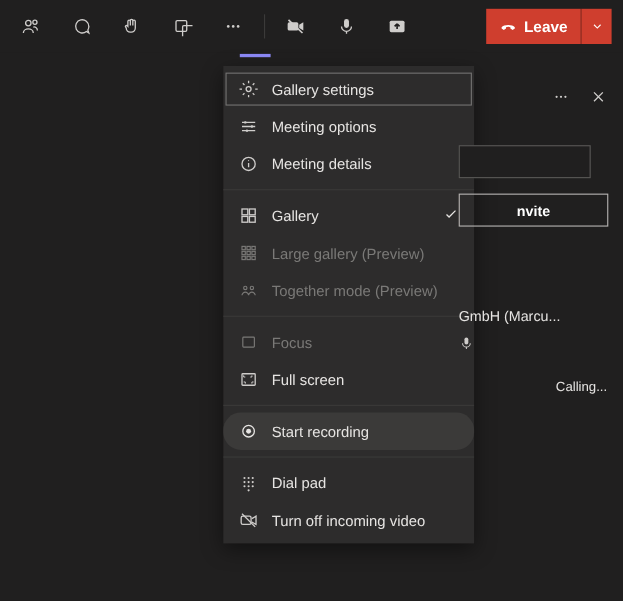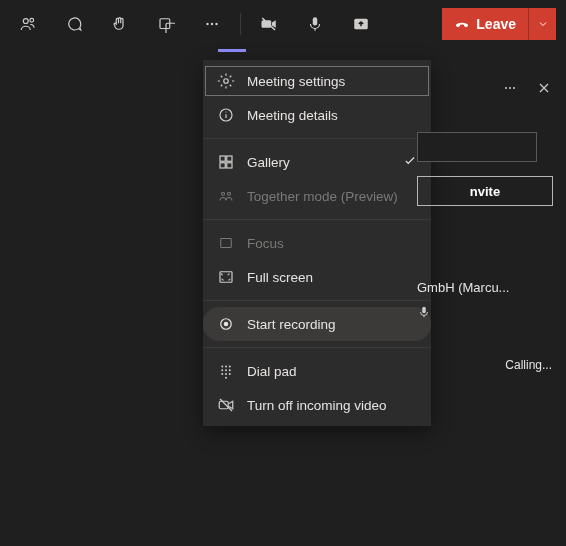--- a/index.html
+++ b/index.html
@@ -106,21 +106,20 @@
     margin-top: 74px;
     color: #e6e4e2;
     font-size: 13px;
     flex-direction: column;
   }
   .calling {
     position: absolute;
     right: 14px; top: 344px;
     font-size: 12px;
     color: #e6e4e2;
-    margin-top: 14px;
   }
 </style>
 </head>
 <body>
 
 <div class="toolbar">
   <div class="tb-btn">
     <svg class="ic" viewBox="0 0 24 24">
         <circle cx="9" cy="8" r="3.3"></circle>
         <path d="M3 20c0-3 3-5 6-5s6 2 6 5"></path>
@@ -191,21 +190,34 @@
 <div class="accent"></div>
 
 <div class="menu">
   <div class="menu-item selected">
     <span class="mic">
         <svg class="ic" viewBox="0 0 24 24">
           <circle cx="12" cy="12" r="3"></circle>
           <path d="M12 2v3m0 14v3M4 12H1m22 0h-3M5 5l2 2m10 10 2 2M19 5l-2 2M7 17l-2 2"></path>
         </svg>
       </span>
-    <span>Meeting settings</span>
+    <span>Gallery settings</span>
+  </div>
+  <div class="menu-item">
+    <span class="mic">
+        <svg class="ic" viewBox="0 0 24 24">
+          <line x1="4" y1="7" x2="20" y2="7"></line>
+          <line x1="4" y1="12" x2="20" y2="12"></line>
+          <line x1="4" y1="17" x2="20" y2="17"></line>
+          <circle cx="8" cy="7" r="1.5" class="ic-fill"></circle>
+          <circle cx="16" cy="12" r="1.5" class="ic-fill"></circle>
+          <circle cx="10" cy="17" r="1.5" class="ic-fill"></circle>
+        </svg>
+      </span>
+    <span>Meeting options</span>
   </div>
   <div class="menu-item">
     <span class="mic">
         <svg class="ic" viewBox="0 0 24 24">
           <circle cx="12" cy="12" r="8"></circle>
           <line x1="12" y1="11" x2="12" y2="16"></line>
           <circle cx="12" cy="8" r=".7" class="ic-fill"></circle>
         </svg>
       </span>
     <span>Meeting details</span>
@@ -217,20 +229,36 @@
           <rect x="4" y="4" width="7" height="7"></rect>
           <rect x="13" y="4" width="7" height="7"></rect>
           <rect x="4" y="13" width="7" height="7"></rect>
           <rect x="13" y="13" width="7" height="7"></rect>
         </svg>
       </span>
     <span>Gallery</span>
     <span class="check"><svg viewBox="0 0 24 24" width="14" height="14">
           <path d="M5 12l4 4 10-10" stroke="#e6e4e2" stroke-width="2" fill="none"></path>
         </svg></span>
+  </div>
+  <div class="menu-item disabled">
+    <span class="mic">
+        <svg viewBox="0 0 24 24" width="18" height="18" stroke="#7a7977" fill="none" stroke-width="1.4">
+          <rect x="4" y="4" width="4" height="4"></rect>
+          <rect x="10" y="4" width="4" height="4"></rect>
+          <rect x="16" y="4" width="4" height="4"></rect>
+          <rect x="4" y="10" width="4" height="4"></rect>
+          <rect x="10" y="10" width="4" height="4"></rect>
+          <rect x="16" y="10" width="4" height="4"></rect>
+          <rect x="4" y="16" width="4" height="4"></rect>
+          <rect x="10" y="16" width="4" height="4"></rect>
+          <rect x="16" y="16" width="4" height="4"></rect>
+        </svg>
+      </span>
+    <span>Large gallery (Preview)</span>
   </div>
   <div class="menu-item disabled">
     <span class="mic">
         <svg viewBox="0 0 24 24" width="18" height="18" stroke="#7a7977" fill="none" stroke-width="1.4">
           <circle cx="8" cy="9" r="2"></circle>
           <circle cx="16" cy="9" r="2"></circle>
           <path d="M4 18c0-2 2-4 4-4s4 2 4 4m0 0c0-2 2-4 4-4s4 2 4 4"></path>
         </svg>
       </span>
     <span>Together mode (Preview)</span>

